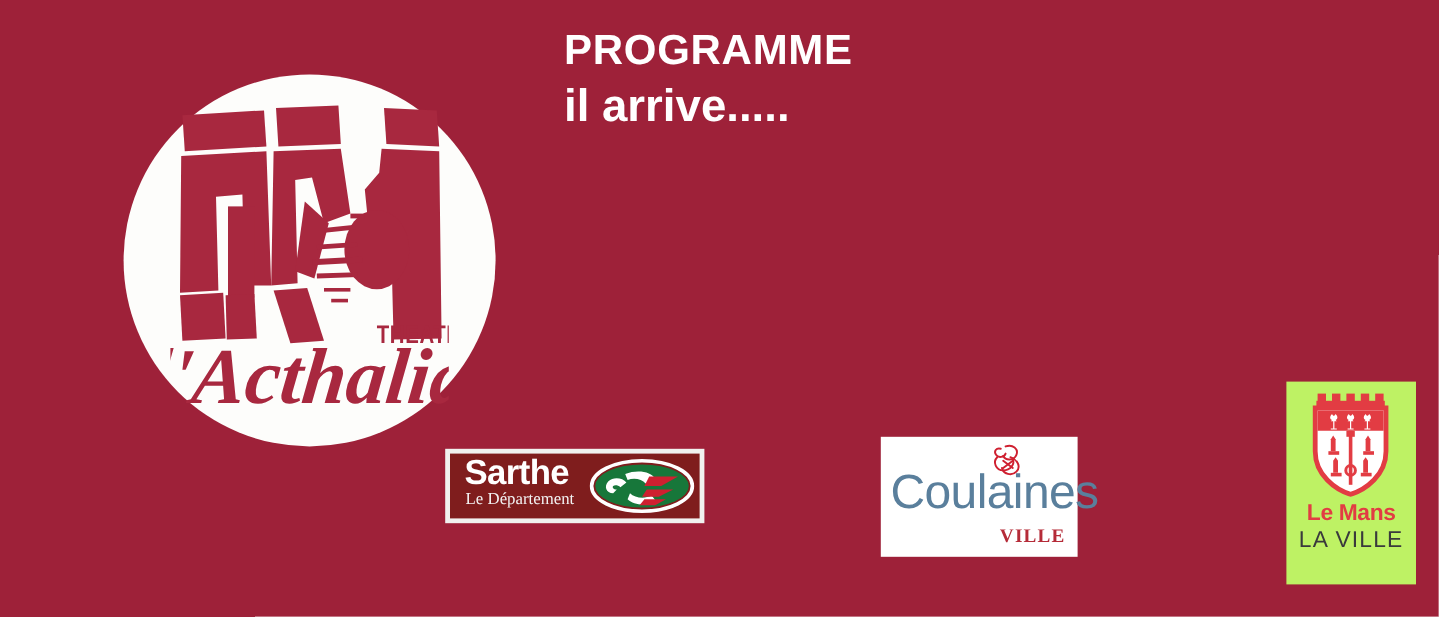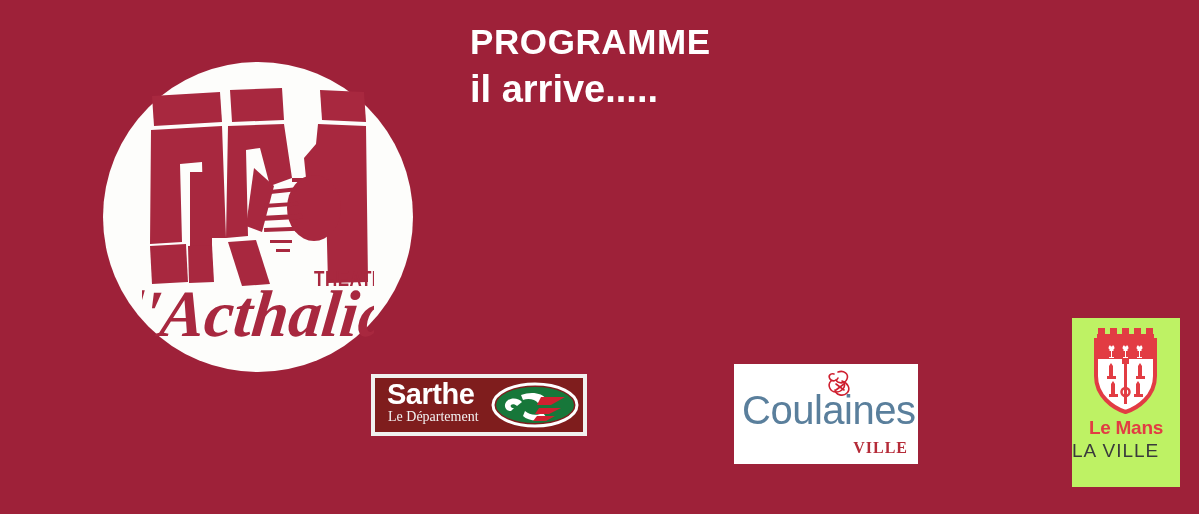--- a/index.html
+++ b/index.html
@@ -109,21 +109,21 @@
     top: 3px;
     width: 88px;
     height: 48px;
   }
 
   
   #logo-coulaines {
     position: absolute;
     left: 734px;
     top: 364px;
-    width: 184px;
+    width: 164px;
     height: 100px;
     background: #ffffff;
   }
   #coulaines-emblem {
     position: absolute;
     left: 88px;
     top: 4px;
     width: 36px;
     height: 32px;
   }
@@ -175,21 +175,21 @@
     font-size: 19px;
     font-weight: bold;
     letter-spacing: -0.3px;
     line-height: 1;
   }
   #lemans-sub {
     position: absolute;
     left: 0;
     right: 0;
     top: 123px;
-    text-align: left;
+    text-align: center;
     color: #3a3a3c;
     font-size: 19px;
     letter-spacing: 1px;
     line-height: 1;
   }
 </style>
 </head>
 <body>
 
 <div id="banner">

